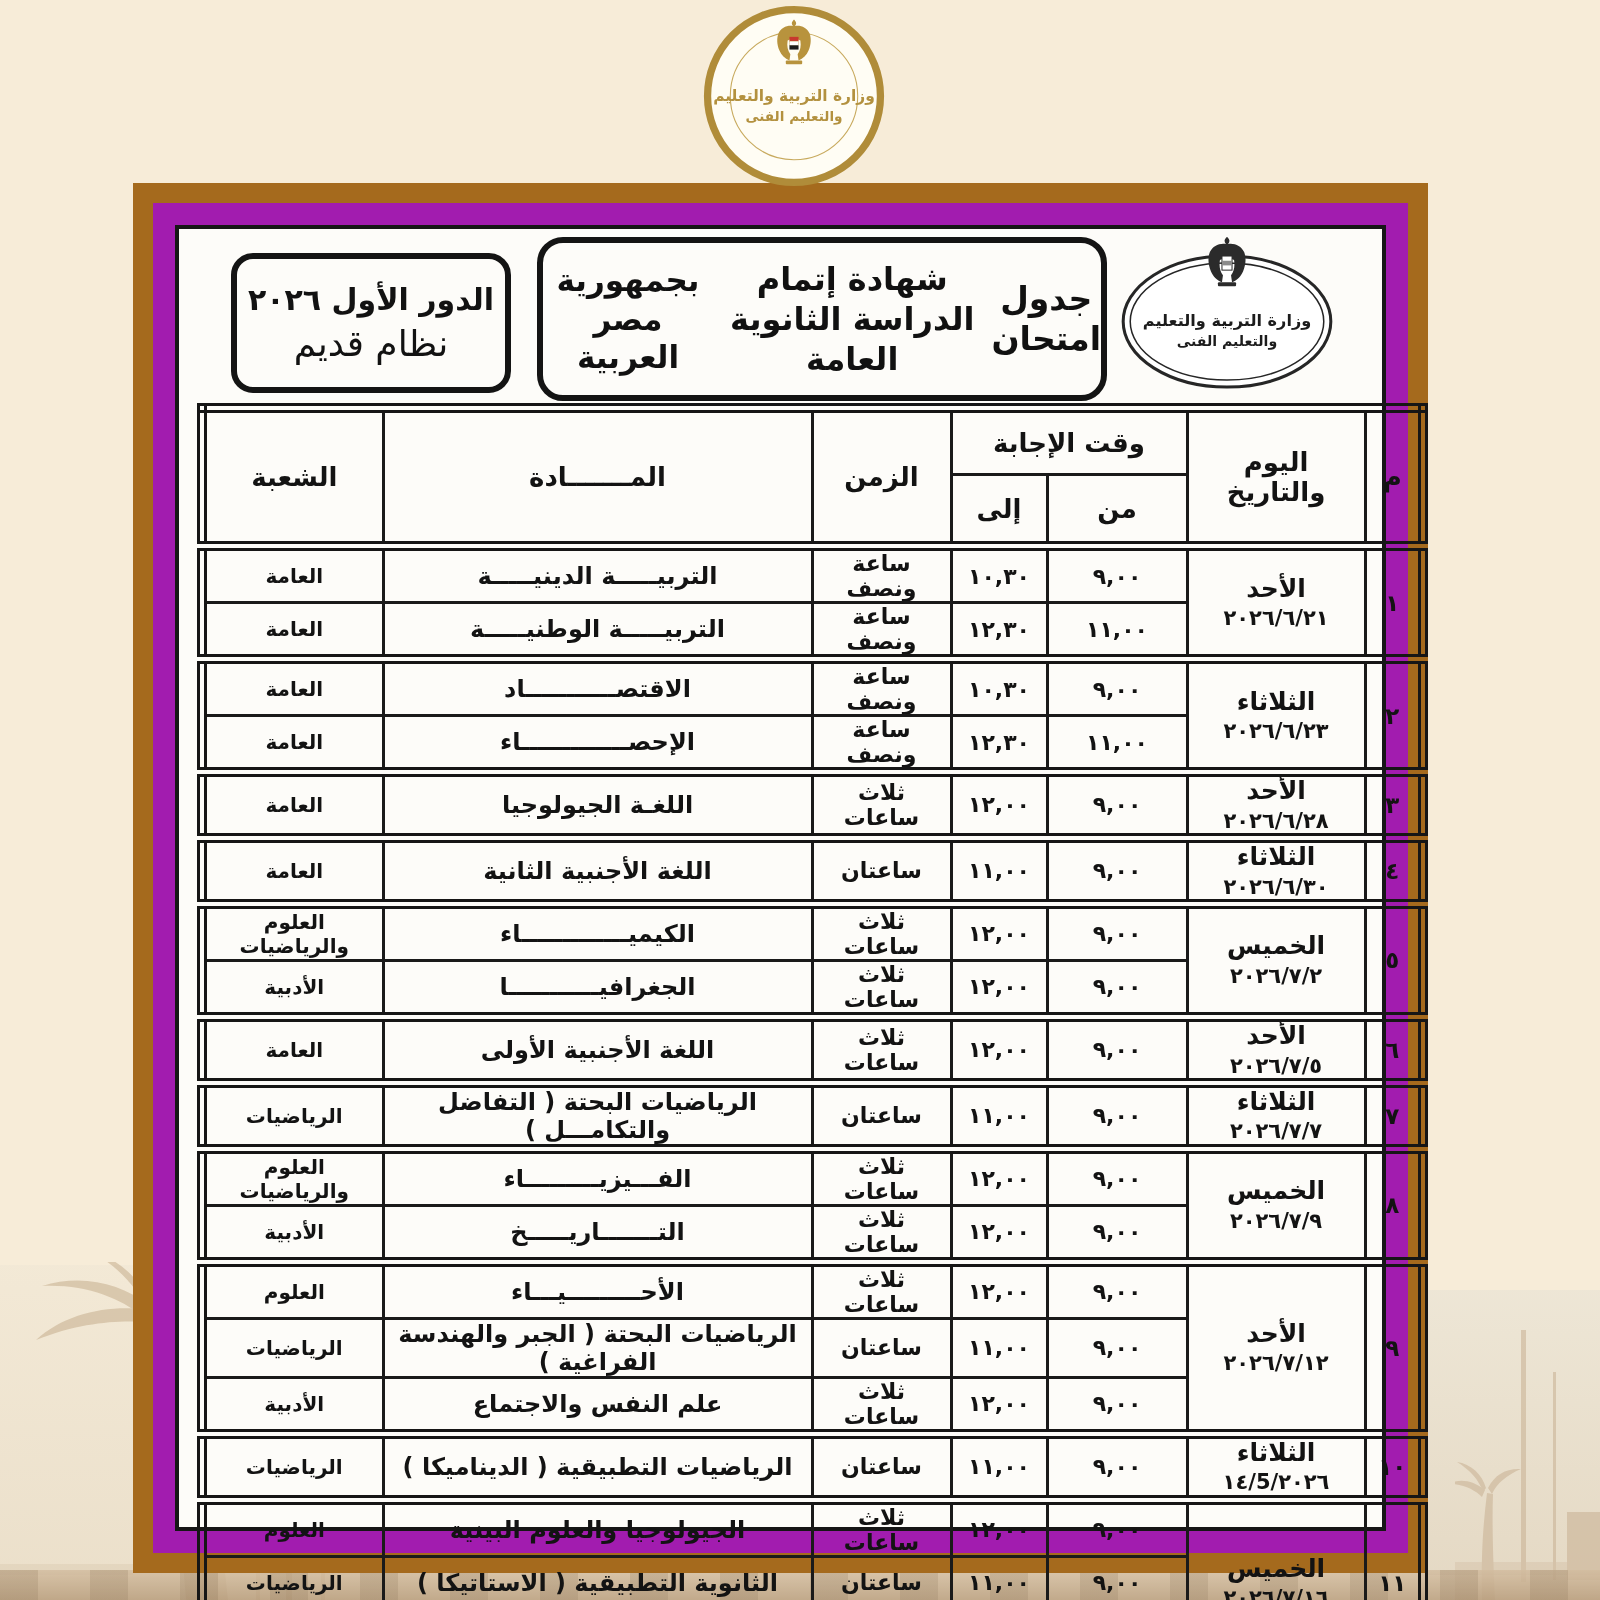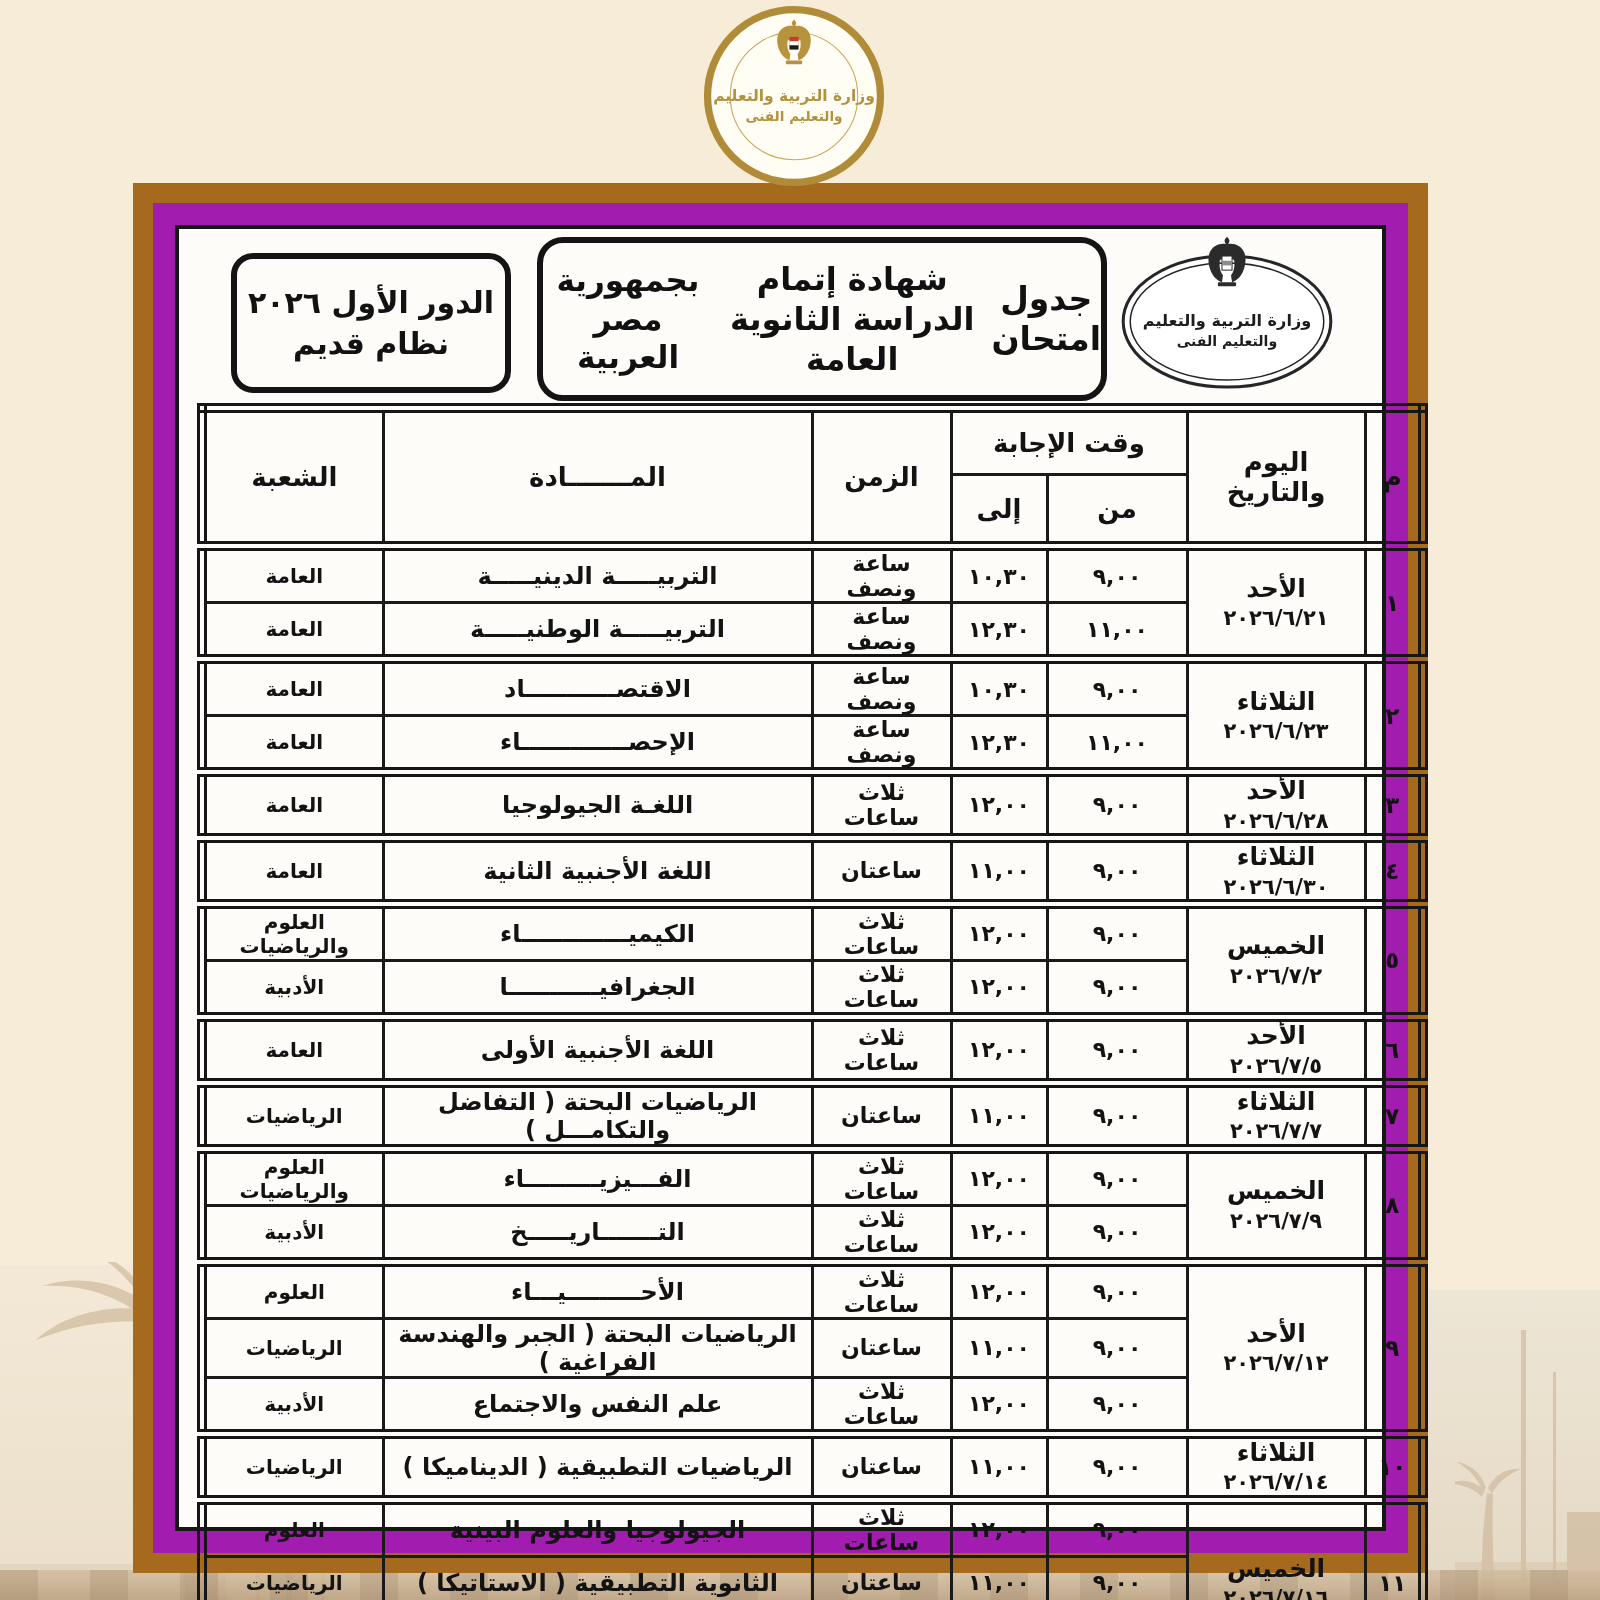--- a/index.html
+++ b/index.html
@@ -26,21 +26,21 @@
   .frame{position:absolute;left:133px;top:183px;width:1295px;height:1390px;
     background:#a56a1d;box-sizing:border-box;padding:20px;z-index:2;}
   .page{width:100%;height:100%;background:#a21caf;box-sizing:border-box;padding:22px;}
   .page-border{width:100%;height:100%;border:4px solid #161616;box-sizing:border-box;
     position:relative;background:#fdfcf9;}
   
   .round-box{position:absolute;left:52px;top:24px;width:268px;height:128px;
     border:6px solid #141414;border-radius:22px;display:flex;flex-direction:column;
     align-items:center;justify-content:center;text-align:center;}
   .round-box .l1{font-size:30px;font-weight:bold;color:#121212;}
-  .round-box .l2{font-size:30px;font-weight:bold;color:#121212;margin-top:6px;}
+  .round-box .l2{font-size:36px;font-weight:normal;color:#121212;margin-top:6px;}
   .title-box{position:absolute;left:358px;top:8px;width:558px;height:152px;
     border:6px solid #141414;border-radius:26px;display:flex;flex-direction:row;
     align-items:center;justify-content:center;text-align:center;}
   .title-box .t1{font-size:33px;font-weight:bold;color:#111;line-height:1.2;}
   .title-box .t2{font-size:32px;font-weight:bold;color:#111;line-height:1.25;}
   .title-box .t3{font-size:31px;font-weight:bold;color:#111;line-height:1.25;}
   .doc-seal{position:absolute;left:922px;top:2px;width:252px;height:170px;}
   
   table.exam{position:absolute;left:18px;top:174px;width:1221px;
     border-collapse:collapse;table-layout:fixed;direction:rtl;
@@ -331,21 +331,21 @@
               <td class="c-from">٩,٠٠</td>
               <td class="c-to">١٢,٠٠</td>
               <td class="c-dur">ثلاث ساعات</td>
               <td class="c-subj">علم النفس والاجتماع</td>
               <td class="c-branch">الأدبية</td>
             </tr>
             <tr class="group-start">
               <td class="c-serial" rowspan="1">١٠</td>
               <td class="c-day" rowspan="1">
                 <div class="day">الثلاثاء</div>
-                <div class="date">٢٠٢٦/٧/١٤</div>
+                <div class="date">٢٠٢٦/5/١٤</div>
               </td>
               <td class="c-from">٩,٠٠</td>
               <td class="c-to">١١,٠٠</td>
               <td class="c-dur">ساعتان</td>
               <td class="c-subj">الرياضيات التطبيقية ( الديناميكا )</td>
               <td class="c-branch">الرياضيات</td>
             </tr>
             <tr class="group-start">
               <td class="c-serial" rowspan="3">١١</td>
               <td class="c-day" rowspan="3">

